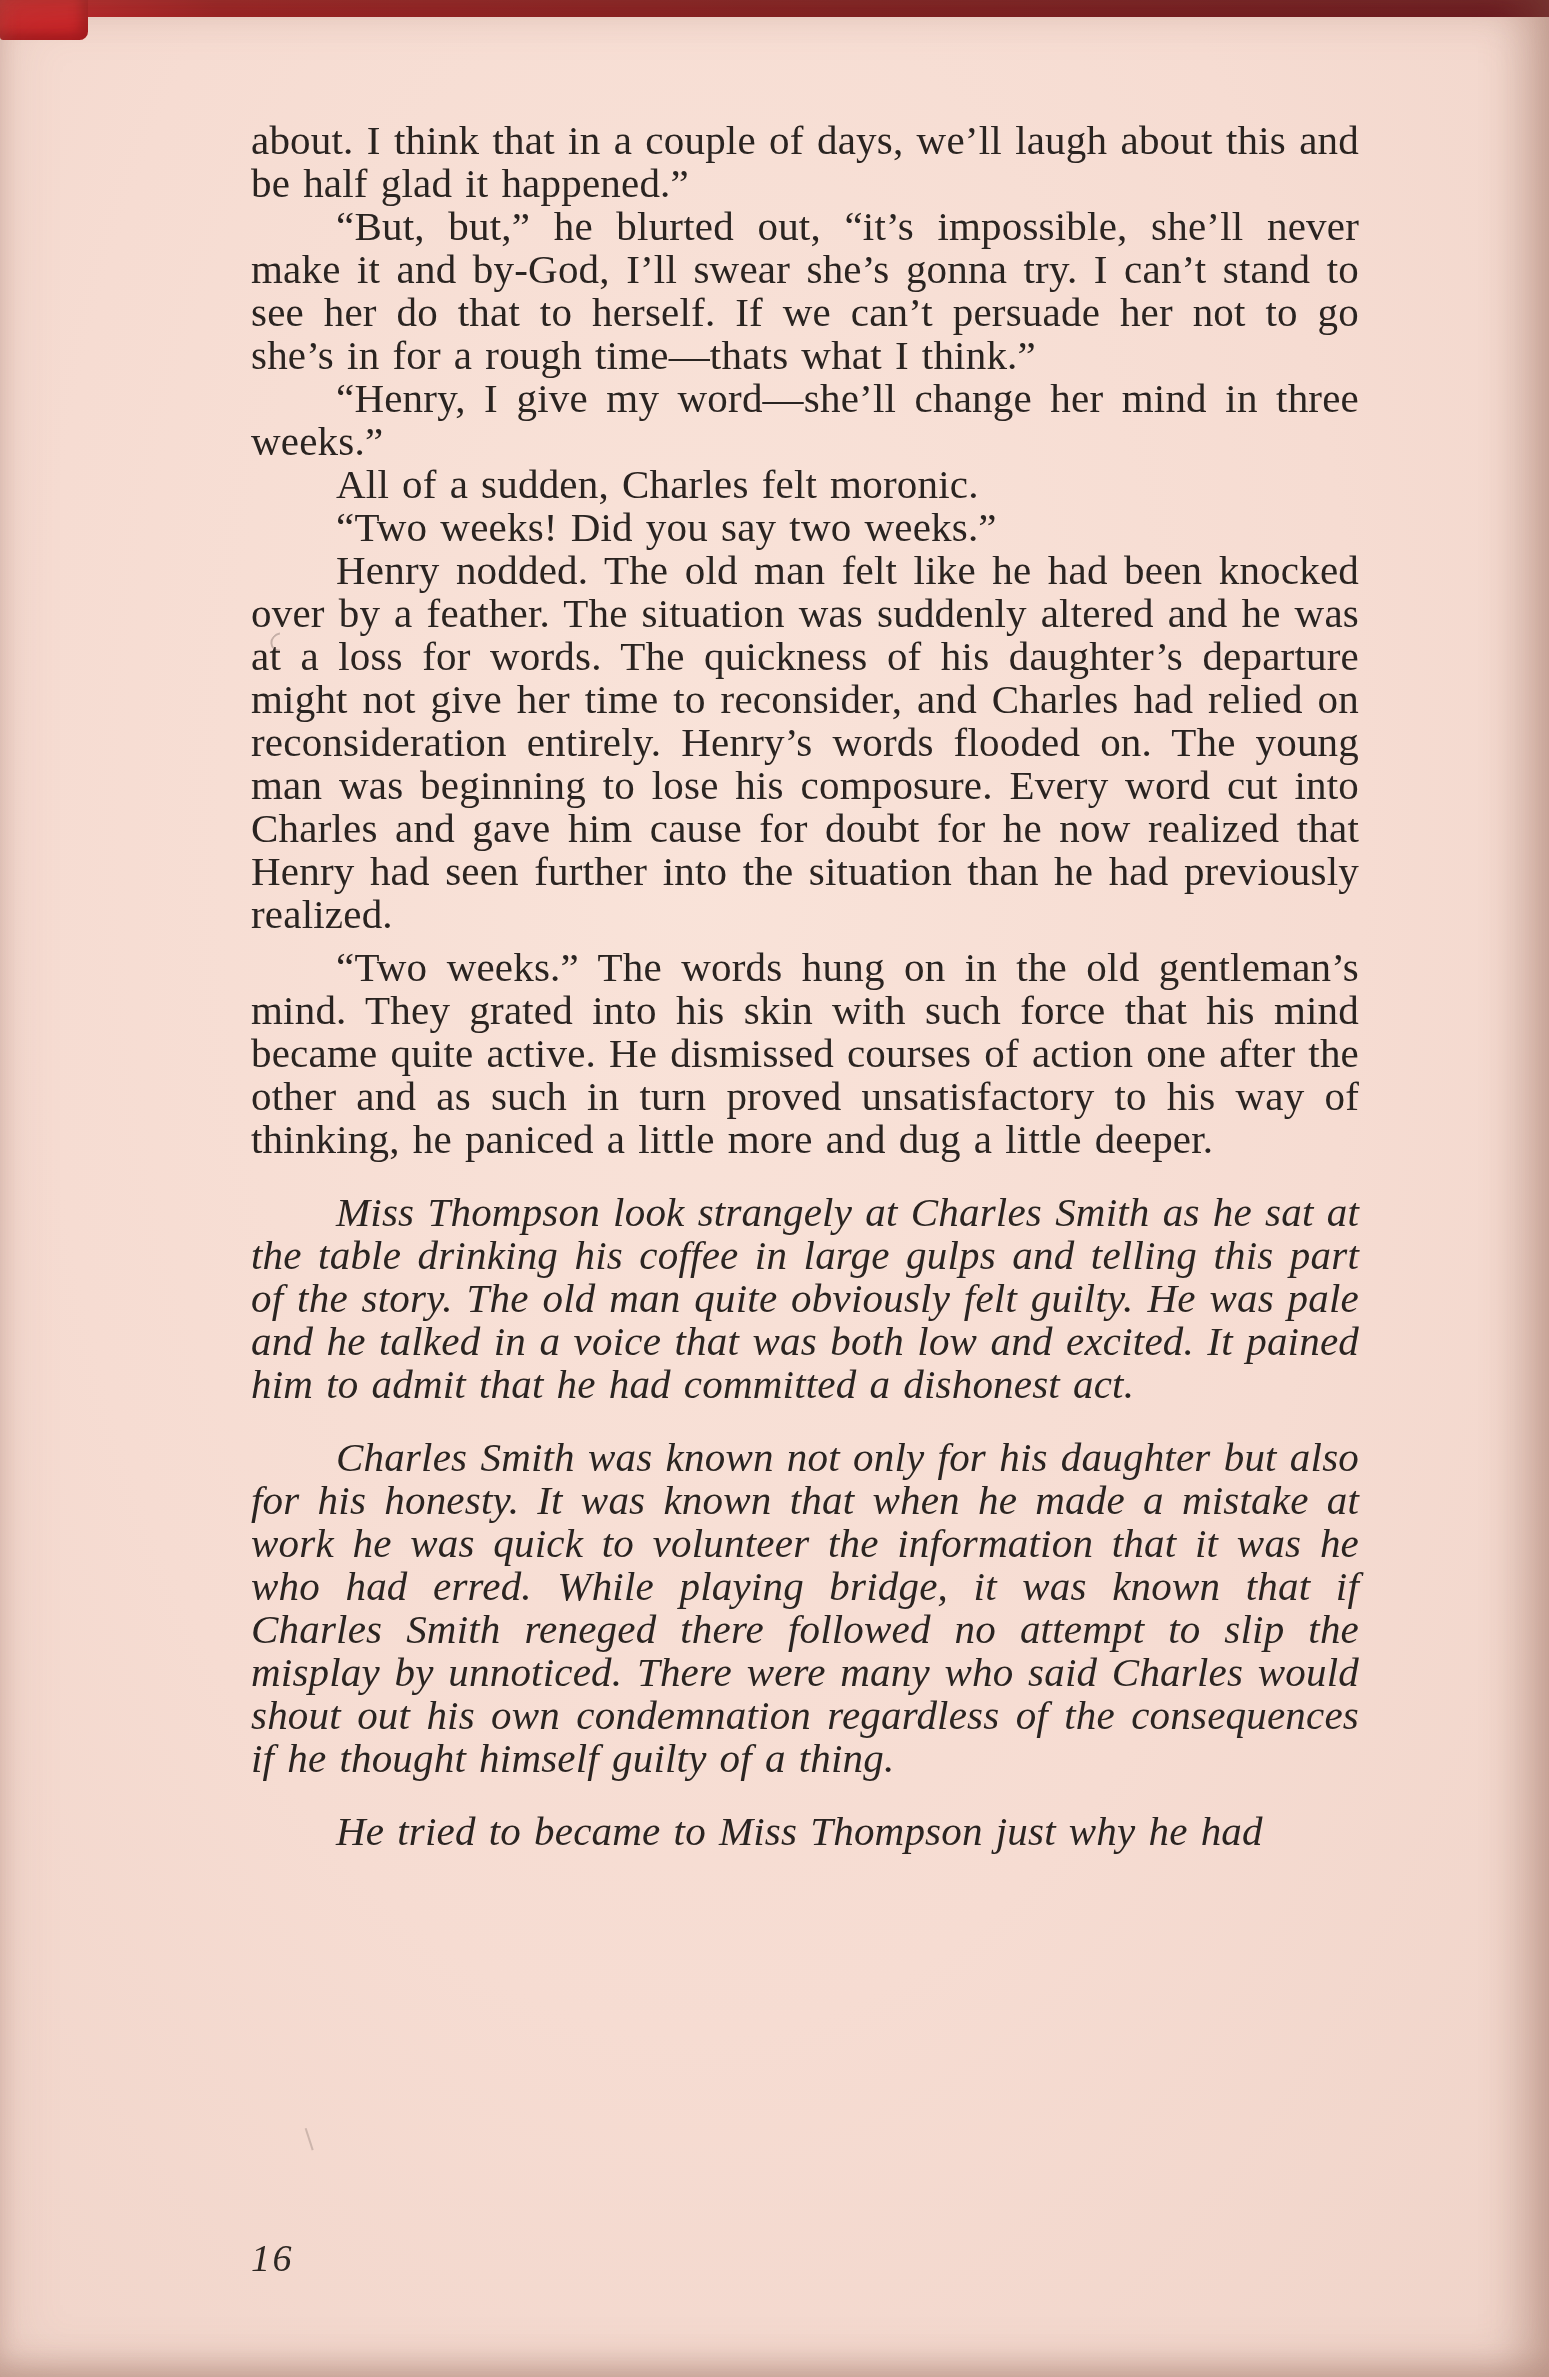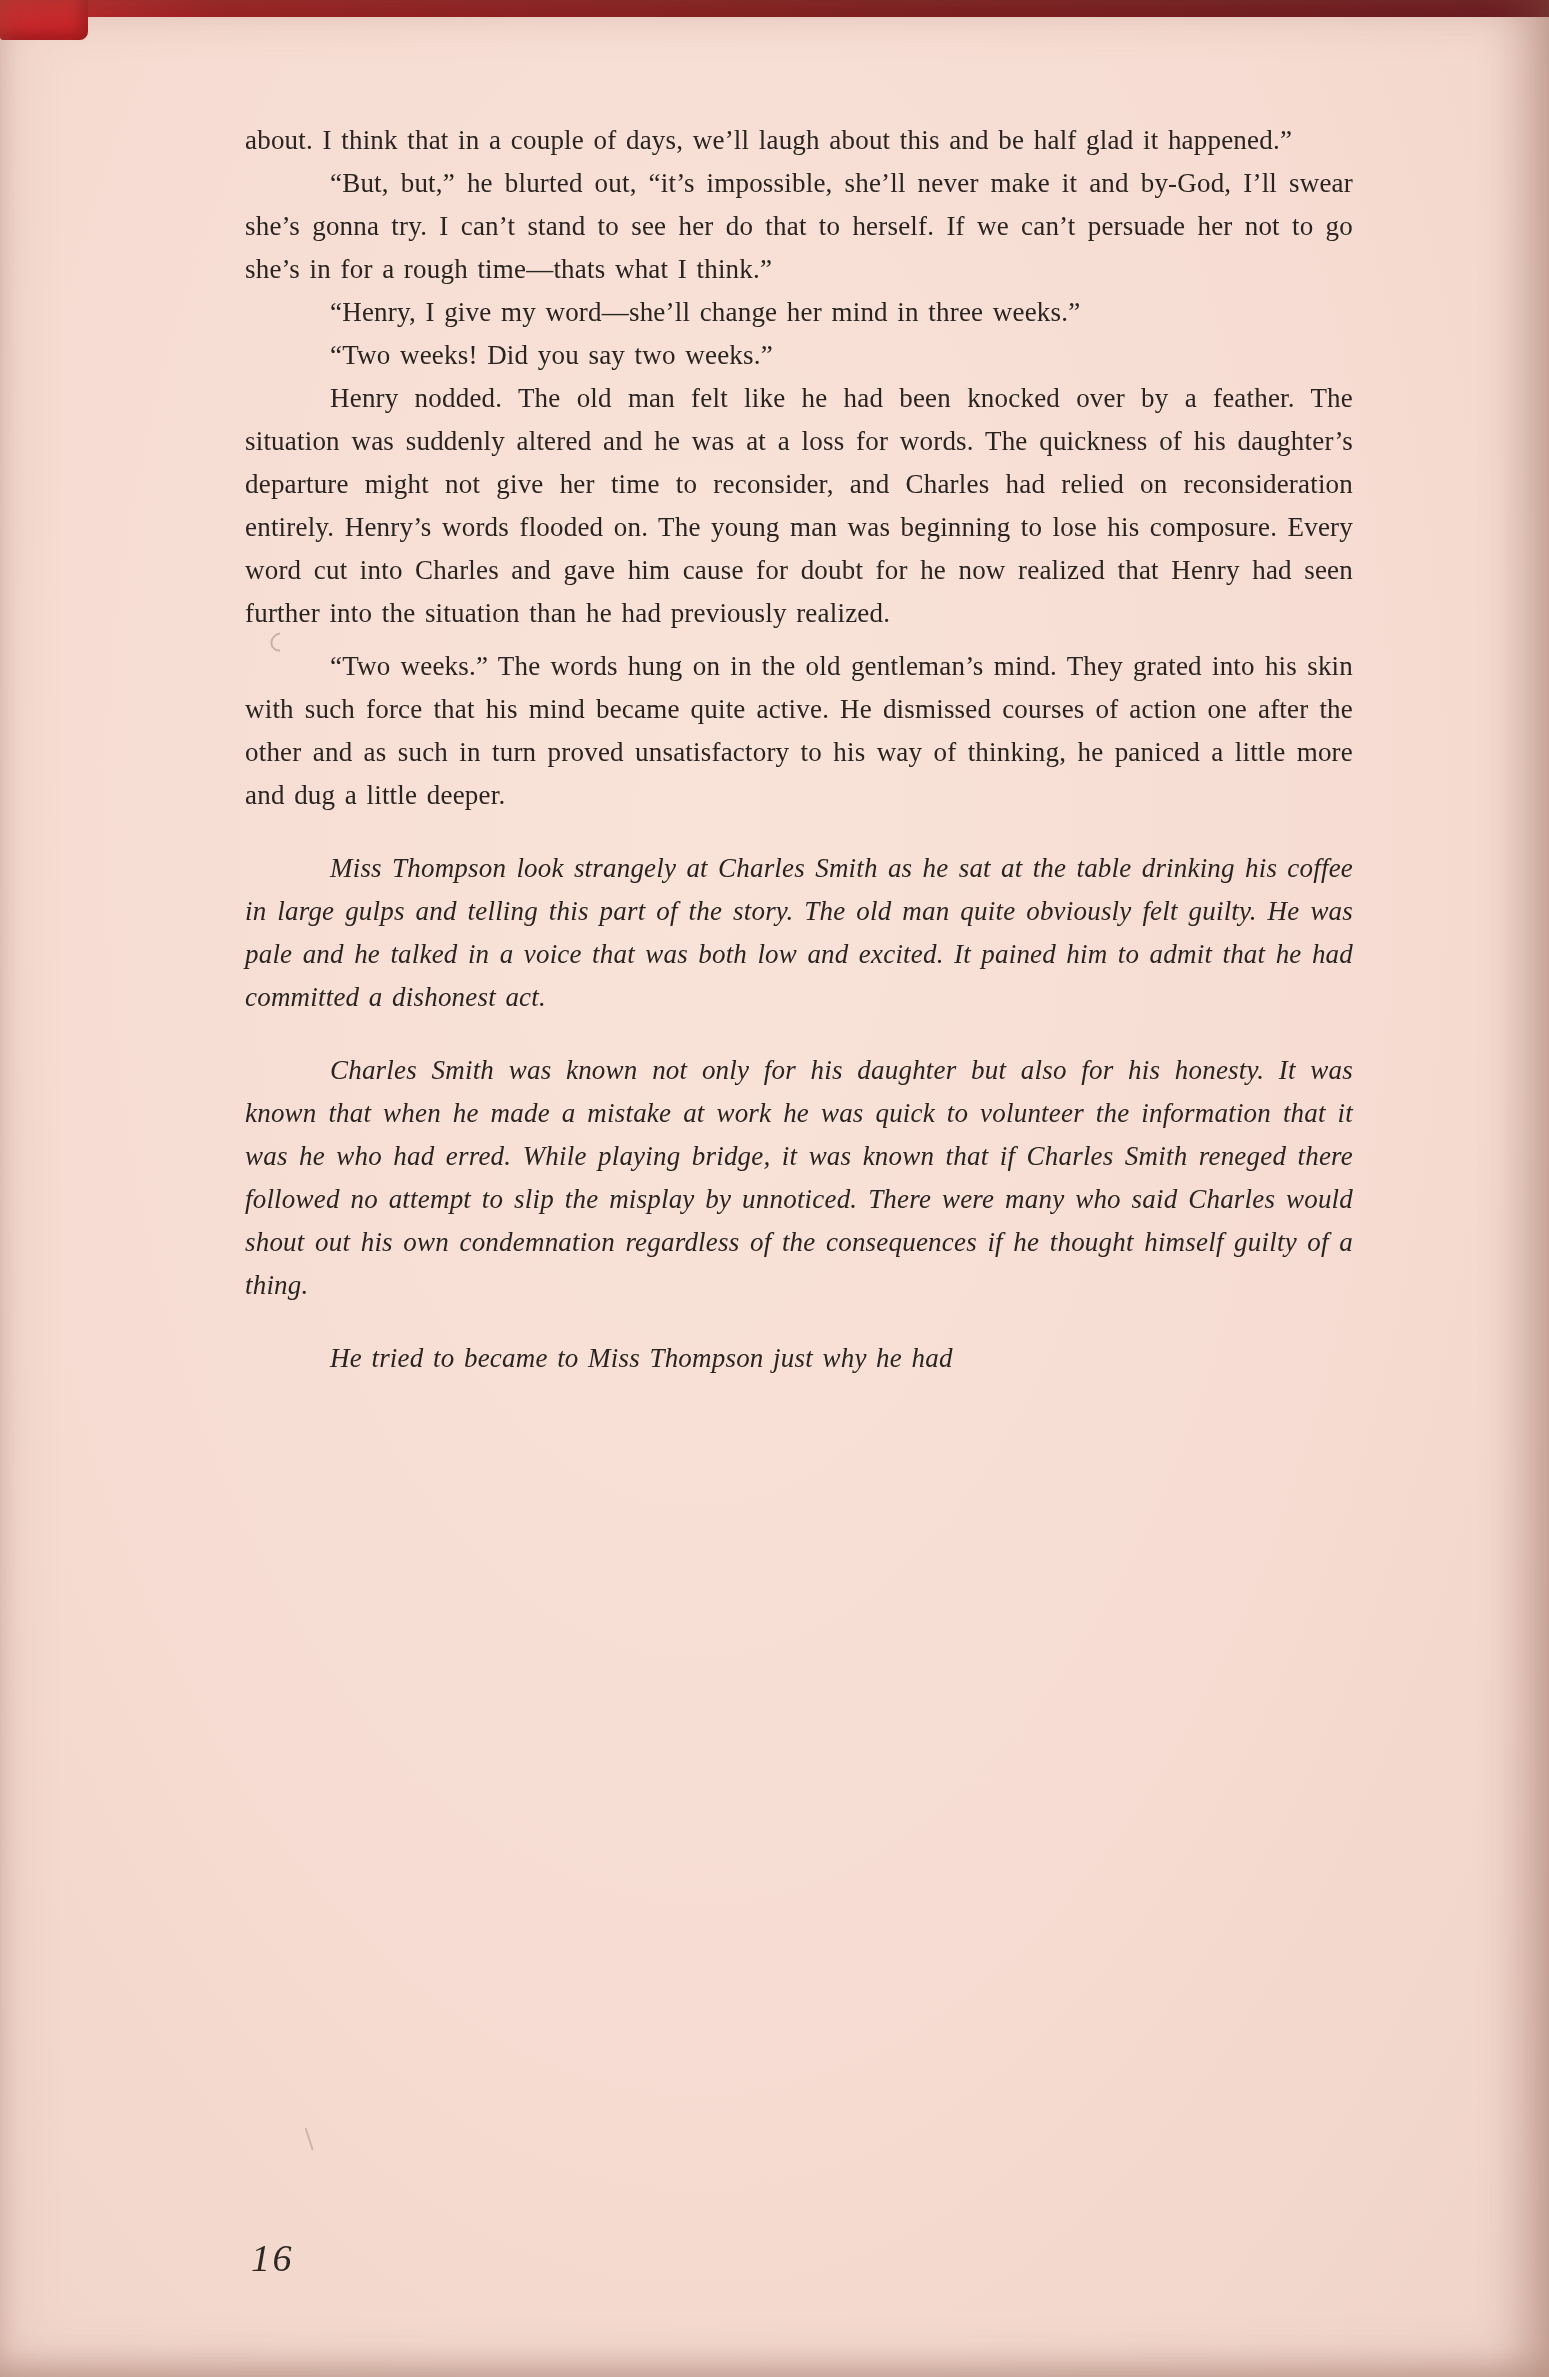--- a/index.html
+++ b/index.html
@@ -37,24 +37,24 @@
     position: absolute;
     top: 0; left: 0;
     width: 88px;
     height: 40px;
     background: #cd2428;
     border-radius: 0 0 8.6px 3.5px;
     box-shadow: inset -7px -7px 12px rgba(90, 10, 12, 0.35);
   }
   .text-block {
     position: absolute;
-    left: 245px;
+    left: 251px;
     top: 119px;
     width: 1108px;
-    font-size: 27px;
+    font-size: 41px;
     line-height: 43px;
     text-align: justify;
     word-spacing: 2.6px;
     letter-spacing: 0.2px;
   }
   .text-block p {
     margin: 0;
     text-indent: 85px;
   }
   .text-block p.no-indent { text-indent: 0; }
@@ -101,20 +101,21 @@
 
 <div class="page">
 
   <div class="top-band"></div>
   <div class="corner-mark"></div>
 
   <div class="text-block">
     <p class="no-indent">about. I think that in a couple of days, we’ll laugh about this and be half glad it happened.”</p>
     <p>“But, but,” he blurted out, “it’s impossible, she’ll never make it and by-God, I’ll swear she’s gonna try. I can’t stand to see her do that to herself. If we can’t persuade her not to go she’s in for a rough time—thats what I think.”</p>
     <p>“Henry, I give my word—she’ll change her mind in three weeks.”</p>
+    <p>All of a sudden, Charles felt moronic.</p>
     <p>“Two weeks! Did you say two weeks.”</p>
     <p>Henry nodded. The old man felt like he had been knocked over by a feather. The situation was suddenly altered and he was at a loss for words. The quickness of his daughter’s departure might not give her time to reconsider, and Charles had relied on reconsideration entirely. Henry’s words flooded on. The young man was beginning to lose his composure. Every word cut into Charles and gave him cause for doubt for he now realized that Henry had seen further into the situation than he had previously realized.</p>
     <p class="sp">“Two weeks.” The words hung on in the old gentleman’s mind. They grated into his skin with such force that his mind became quite active. He dismissed courses of action one after the other and as such in turn proved unsatisfactory to his way of thinking, he paniced a little more and dug a little deeper.</p>
     <p class="sp2">Miss Thompson look strangely at Charles Smith as he sat at the table drinking his coffee in large gulps and telling this part of the story. The old man quite obviously felt guilty. He was pale and he talked in a voice that was both low and excited. It pained him to admit that he had committed a dishonest act.</p>
     <p class="sp2">Charles Smith was known not only for his daughter but also for his honesty. It was known that when he made a mistake at work he was quick to volunteer the information that it was he who had erred. While playing bridge, it was known that if Charles Smith reneged there followed no attempt to slip the misplay by unnoticed. There were many who said Charles would shout out his own condemnation regardless of the consequences if he thought himself guilty of a thing.</p>
     <p class="sp2">He tried to became to Miss Thompson just why he had</p>
   </div>
 
   <div class="artifact artifact-a"></div>
   <div class="artifact artifact-b"></div>

